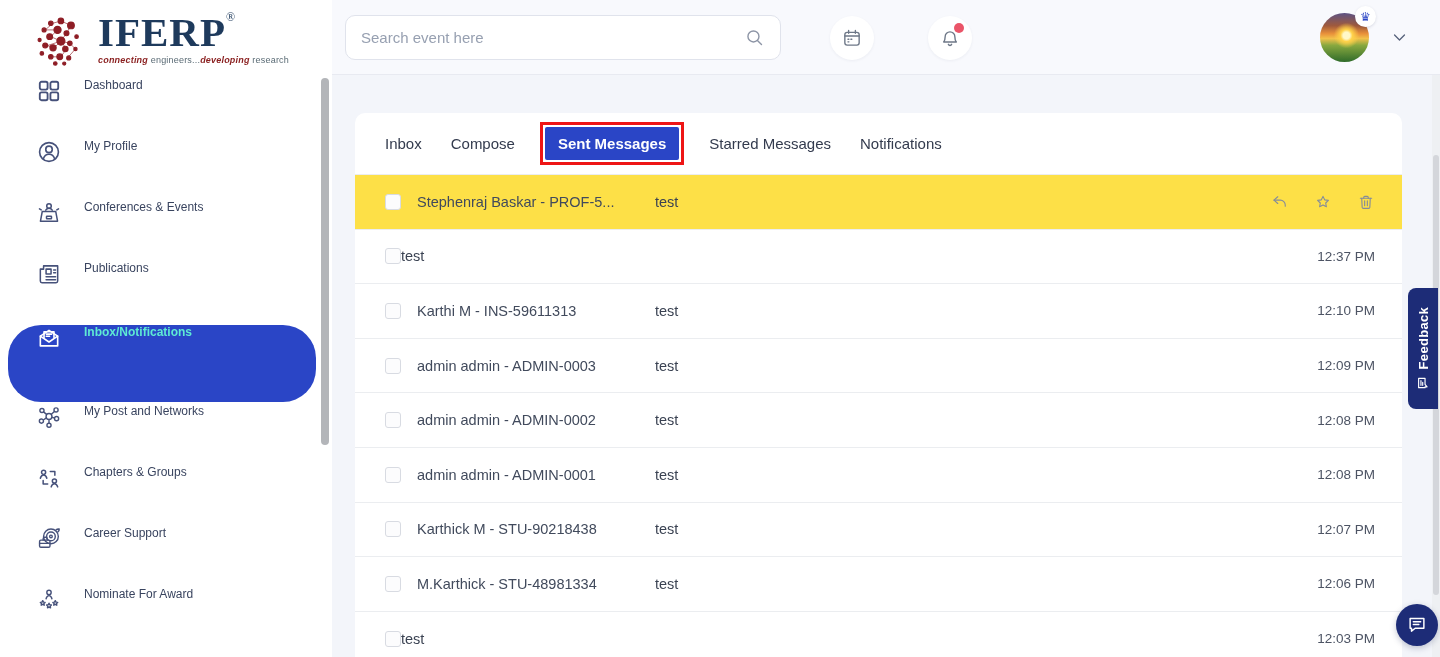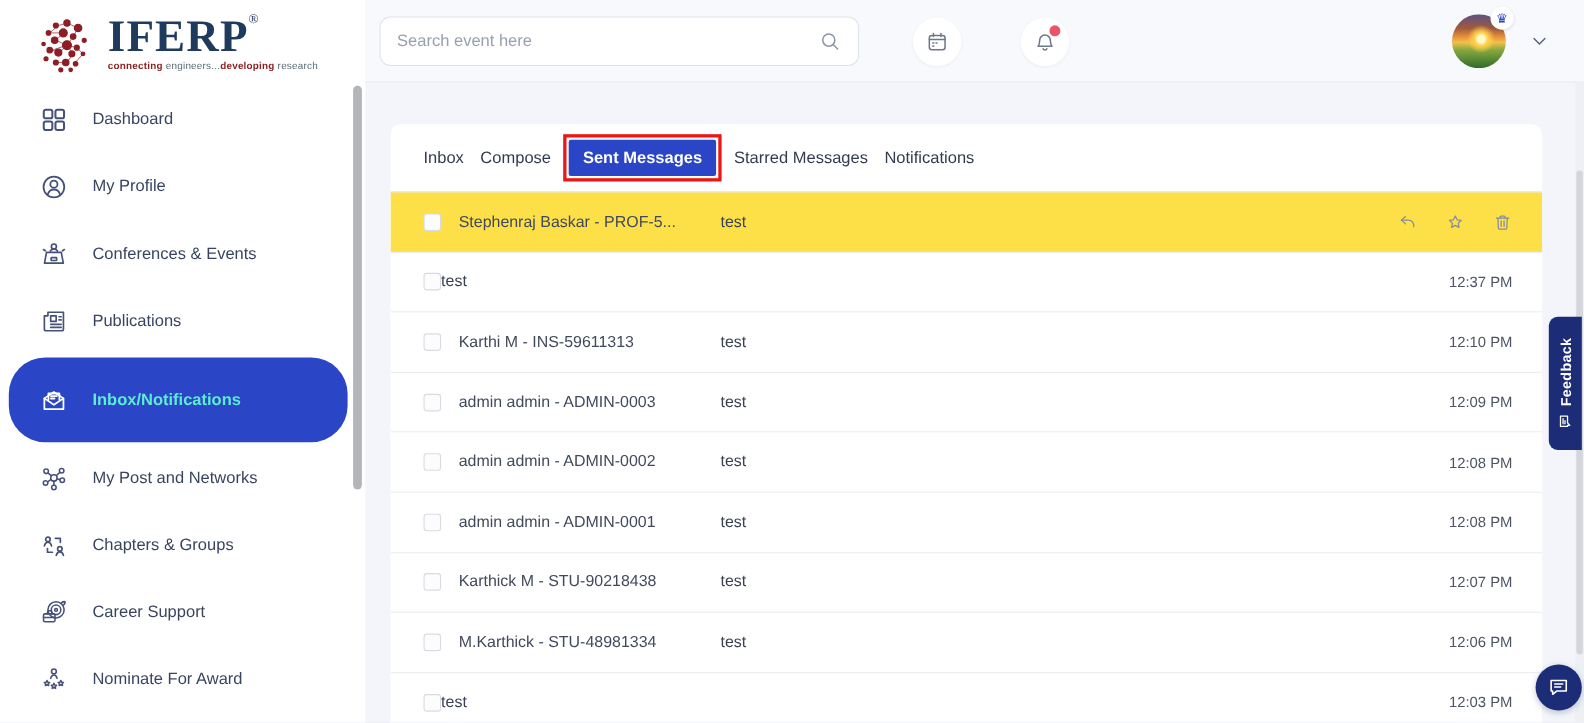--- a/index.html
+++ b/index.html
@@ -12,23 +12,23 @@
   .app{position:relative;width:1440px;height:657px;background:#f3f5fa;overflow:hidden}
 
   
   .sidebar{position:absolute;left:0;top:0;width:332px;height:657px;background:#fff}
   .logo-row{display:flex;align-items:flex-start;padding:10px 0 0 34px}
   .logo-dots{width:56px;height:56px;margin-top:2px}
   .logo-textwrap{margin-left:8px}
   .logo-name{font-family:"Liberation Serif",serif;font-weight:700;font-size:41px;line-height:44px;color:#1e3a5c;letter-spacing:1px}
   .logo-reg{font-family:"Liberation Serif",serif;font-size:12px;color:#1e3a5c;vertical-align:top}
   .logo-tag{font-size:9px;color:#5a6b75;margin-top:1px;letter-spacing:.2px}
-  .logo-tag .mrn{color:#8a1f1f;font-weight:700}
+  .logo-tag .mrn{color:#8a1f1f;font-style:italic;font-weight:700}
   .side-nav{position:absolute;top:78px;left:0;width:332px}
-  .side-item{display:flex;align-items:center;height:61px;padding-left:36px;color:var(--side-text);font-size:15px;cursor:pointer}
+  .side-item{display:flex;height:61px;padding-left:36px;color:var(--side-text);font-size:12px;cursor:pointer}
   .side-icon{width:26px;height:26px;color:#46517a;flex:0 0 26px;display:flex;align-items:center;justify-content:center}
   .side-icon svg{width:26px;height:26px}
   .side-label{margin-left:22px;white-space:nowrap}
   .side-item.active{background:var(--accent);color:#5eead4;border-radius:33px;margin:3px 16px 2px 8px;padding-left:28px;height:77px;font-weight:700}
   .side-item.active .side-icon{color:#fff}
   .side-scrollbar{position:absolute;left:321px;top:78px;width:8px;height:367px;border-radius:4px;background:#b3b5b9}
 
   
   .header{position:absolute;left:332px;right:0;top:0;height:75px;background:#f8f9fd;border-bottom:1px solid #e8eaf1}
   .search{position:absolute;left:13px;top:15px;width:436px;height:45px;background:#fff;border:1px solid #e0e3ec;border-radius:10px;display:flex;align-items:center;padding:0 15px}
@@ -45,21 +45,21 @@
   .user-id{font-size:13px;color:#717a8c;margin-top:5px}
   .avatar{position:absolute;left:988px;top:13px;width:49px;height:49px;border-radius:50%;overflow:hidden;cursor:pointer;
     background:
       radial-gradient(circle at 54% 46%, #fff8c9 0 9%, #ffd24a 16%, rgba(255,210,74,0) 34%),
       linear-gradient(180deg,#5c5284 0%,#a05a3c 26%,#e8903a 42%,#f2c04a 52%,#88a83f 66%,#2f6b2a 100%)}
   .crown-badge{position:absolute;left:1023px;top:6px;width:21px;height:21px;border-radius:50%;background:#fff;box-shadow:0 1px 3px rgba(40,50,80,.15);display:flex;align-items:center;justify-content:center;font-size:12px;line-height:1;color:var(--accent)}
   .chevron{position:absolute;left:1059px;top:29px;width:17px;height:17px;color:#55607a;cursor:pointer}
 
   
   .card{position:absolute;left:355px;top:113px;width:1047px;height:544px;background:#fff;border-radius:10px 10px 0 0;overflow:hidden}
-  .tabbar{display:flex;align-items:center;gap:15px;padding:0 30px;height:61px;font-size:15px;color:#333b4e}
+  .tabbar{display:flex;align-items:center;gap:29px;padding:0 30px;height:61px;font-size:15px;color:#333b4e}
   .tab{cursor:pointer;white-space:nowrap}
   .red-box{border:3px solid var(--annotation);padding:2px;margin:1px -4px}
   .tab-active{display:block;background:var(--accent);color:#fff;padding:8px 13px;font-weight:700;border-radius:2px}
   .msg-row{display:flex;align-items:center;height:54.6px;padding:0 27px 0 30px;border-top:1px solid var(--row-line);font-size:14.5px;cursor:pointer}
   .msg-row.highlight{background:#fde047}
   .cbx{width:16px;height:16px;border:1px solid #d8dbe2;border-radius:3px;background:#fcfcfd;flex:0 0 16px}
   .sender{margin-left:16px;width:238px;color:#414a5c;white-space:nowrap;overflow:hidden;flex:0 0 238px}
   .subject{color:#3a4252;flex:1 1 auto;white-space:nowrap;overflow:hidden}
   .row-right{margin-left:auto;display:flex;align-items:center}
   .time{font-size:13.5px;color:#4d5464;white-space:nowrap}

